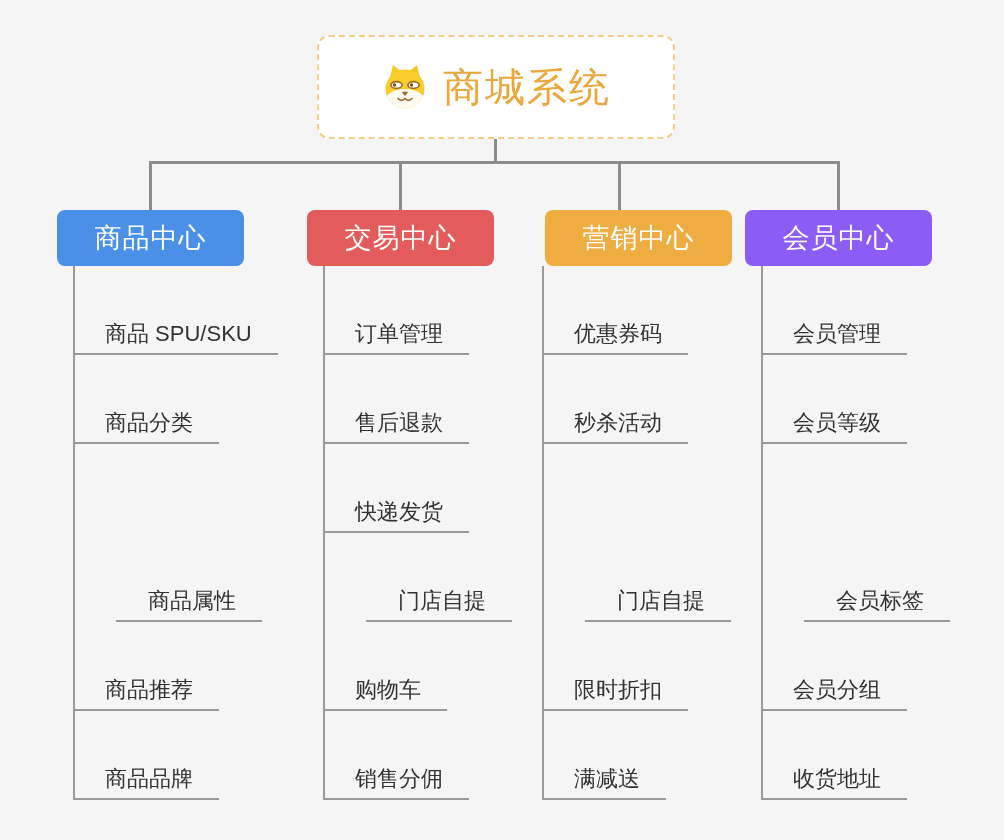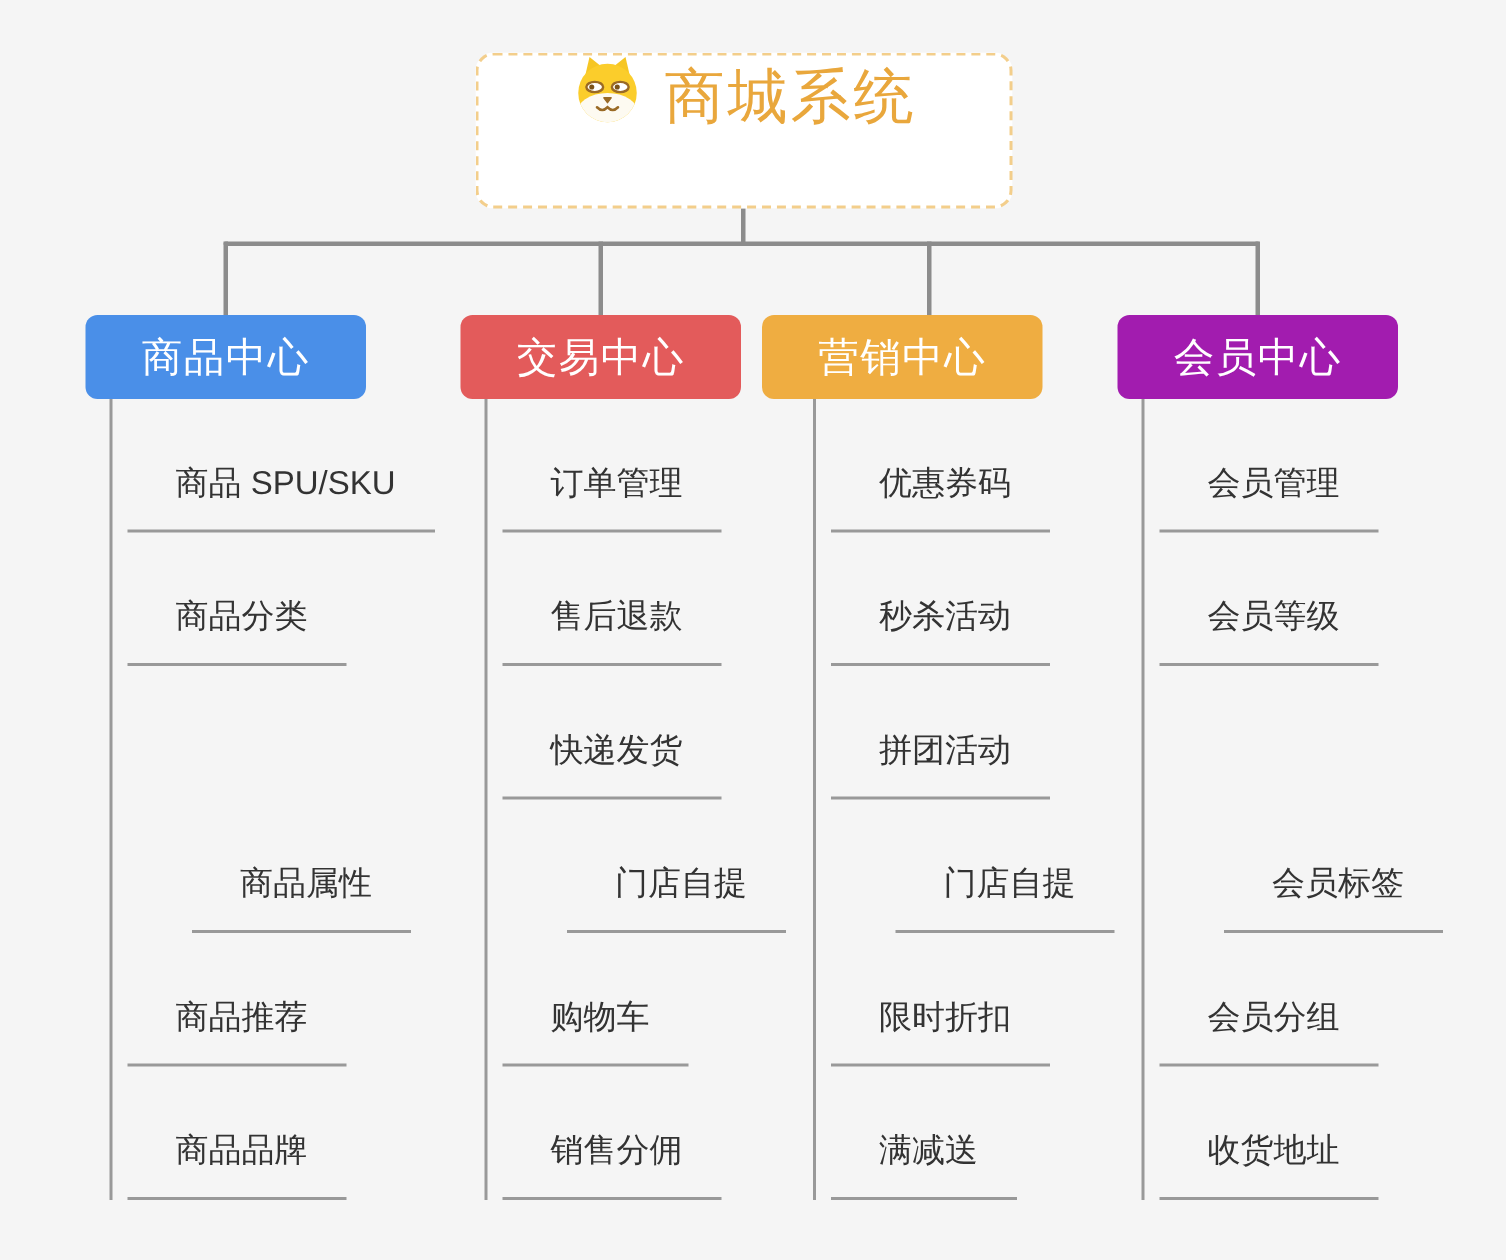--- a/index.html
+++ b/index.html
@@ -15,54 +15,54 @@
   html,body{margin:0;padding:0;}
   body{
     width:1004px;height:840px;position:relative;overflow:hidden;
     background:var(--background);
     font-family:"Liberation Sans","DejaVu Sans",sans-serif;
   }
   
   .root-node{
     position:absolute;left:317px;top:35px;width:358px;height:104px;
     background:#fff;border:2px dashed var(--root-border);border-radius:12px;
-    display:flex;justify-content:center;gap:14px;
+    display:flex;align-items:center;justify-content:center;gap:14px;
   }
   .root-title{
     font-size:40px;color:var(--root-accent);letter-spacing:2px;white-space:nowrap;
   }
   .dog-icon{width:48px;height:46px;flex:0 0 auto;}
   
   .conn{position:absolute;background:var(--connector);}
   .conn.stem{left:494px;top:139px;width:3px;height:24px;}
   .conn.hbar{left:149px;top:161px;width:691px;height:3px;border-radius:2px;}
   .conn.drop{top:161px;width:3px;height:49px;}
   .conn.d0{left:149px;} .conn.d1{left:399px;} .conn.d2{left:618px;} .conn.d3{left:837px;}
   
   .branch-node{
     position:absolute;top:210px;width:187px;height:56px;border-radius:8px;
     display:flex;align-items:center;justify-content:center;
     color:var(--node-text);font-size:27px;letter-spacing:1px;white-space:nowrap;
   }
   .bh0{left:57px;background:#4A8FE8;}
   .bh1{left:307px;background:#E35B5B;}
-  .bh2{left:508px;background:#EFAD41;text-align:right;}
+  .bh2{left:545px;background:#EFAD41;text-align:right;}
   .bh3{left:745px;background:#6CBE44;}
   
   .branch-items{
     position:absolute;top:266px;height:534px;width:230px;
   }
   .bc0{left:73px;} .bc1{left:323px;} .bc2{left:542px;} .bc3{left:761px;}
   .branch-items .vline{
     position:absolute;left:0;top:0;width:2px;height:534px;background:var(--item-line);
   }
   .leaf{
-    position:absolute;left:12px;transform:translateY(-100%);
+    position:absolute;left:0;transform:translateY(-100%);
     white-space:nowrap;font-size:22px;color:var(--item-text);
-    padding:0 26px 16px 32px;border-bottom:2px solid var(--item-line);
+    padding:0 26px 4px 32px;border-bottom:2px solid var(--item-line);
   }
   .r0{top:89px;} .r1{top:178px;text-align:center;} .r2{top:267px;} .r3{top:356px;margin-left:43px;} .r4{top:445px;} .r5{top:534px;}
 </style>
 </head>
 <body>
 
 <div>
 
   <div class="conn stem"></div>
   <div class="conn hbar"></div>
@@ -88,21 +88,21 @@
       <circle cx="30.5" cy="21" r="1.7" fill="#7B5218"></circle>
       <path d="M21.6 28.2 h4.8 l-2.4 3.2 Z" fill="#9A6A25" stroke="#9A6A25" stroke-width="1" stroke-linejoin="round"></path>
       <path d="M17 34.5 q3.5 3.6 7 0 q3.5 3.6 7 0" stroke="#9A6A25" stroke-width="1.7" fill="none" stroke-linecap="round"></path>
     </svg>
     <span class="root-title">商城系统</span>
   </div>
 
   <div class="branch-node bh0" style="background: rgb(74, 143, 232); font-family: Liberation Serif, serif;">商品中心</div>
   <div class="branch-node bh1" style="background: rgb(227, 91, 91);">交易中心</div>
   <div class="branch-node bh2" style="background: rgb(239, 173, 65);">营销中心</div>
-  <div class="branch-node bh3" style="background: #a21caf;">会员中心</div>
+  <div class="branch-node bh3" style="background: #8b5cf6;">会员中心</div>
 
   <div class="branch-items bc0">
     <div class="vline"></div>
     <div class="leaf r0">商品 SPU/SKU</div>
     <div class="leaf r1">商品分类</div>
     <div class="leaf r3">商品属性</div>
     <div class="leaf r4">商品推荐</div>
     <div class="leaf r5">商品品牌</div>
   </div>
 
@@ -113,21 +113,20 @@
     <div class="leaf r2">快递发货</div>
     <div class="leaf r3">门店自提</div>
     <div class="leaf r4">购物车</div>
     <div class="leaf r5">销售分佣</div>
   </div>
 
   <div class="branch-items bc2">
     <div class="vline"></div>
     <div class="leaf r0">优惠券码</div>
     <div class="leaf r1">秒杀活动</div>
-    <div class="leaf r2">拼团活动</div>
     <div class="leaf r3">门店自提</div>
     <div class="leaf r4">限时折扣</div>
     <div class="leaf r5">满减送</div>
   </div>
 
   <div class="branch-items bc3">
     <div class="vline"></div>
     <div class="leaf r0">会员管理</div>
     <div class="leaf r1">会员等级</div>
     <div class="leaf r3">会员标签</div>

